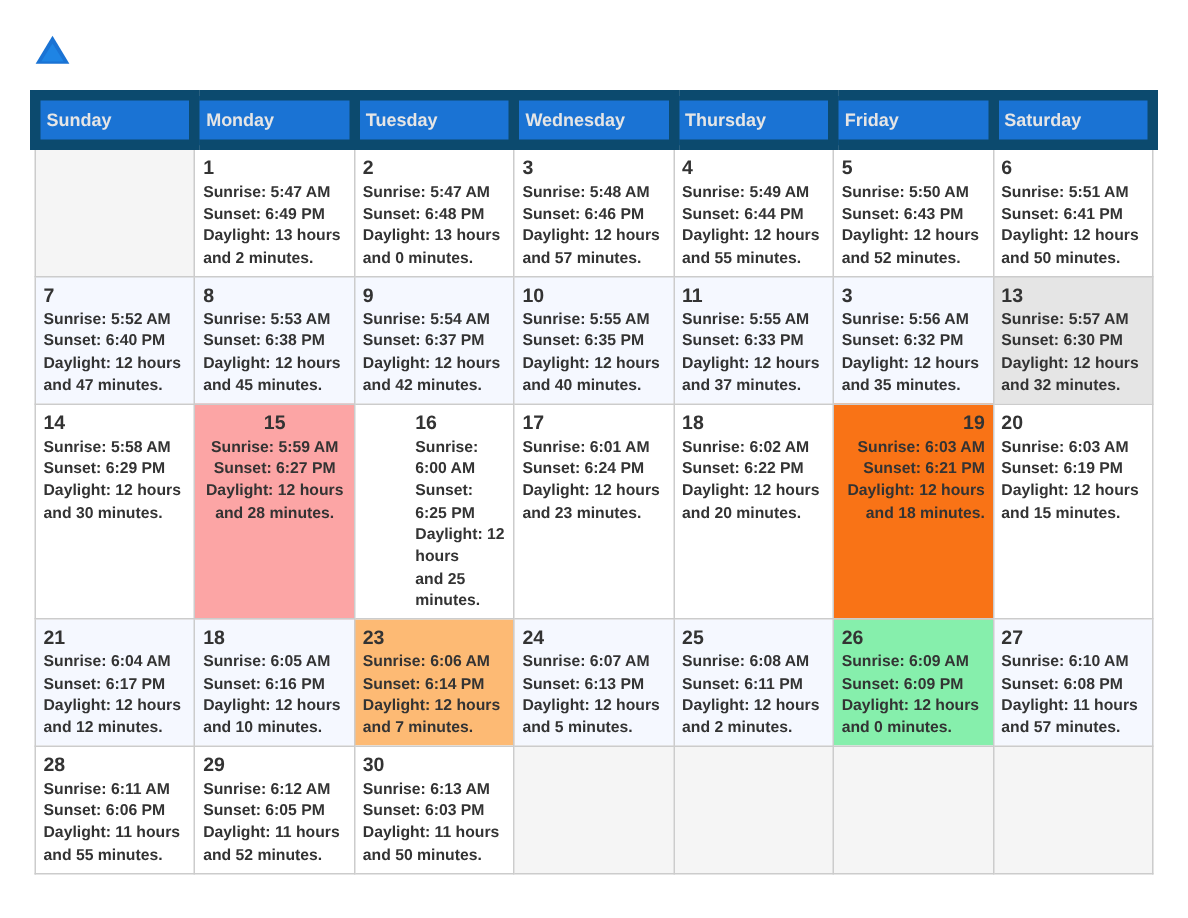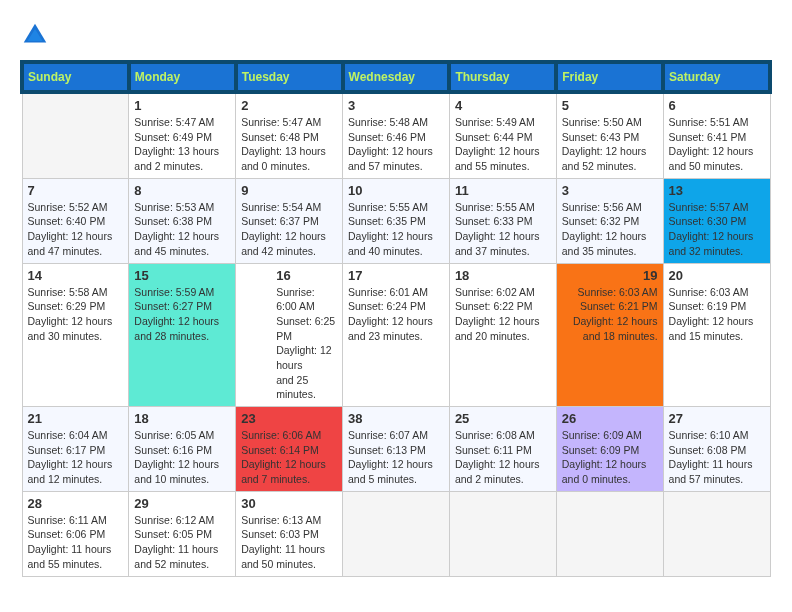--- a/index.html
+++ b/index.html
@@ -46,26 +46,26 @@
       font-size: 14px;
       color: #555;
     }
     .calendar {
       width: 100%;
       border-collapse: collapse;
       font-size: 11px;
     }
     .calendar th {
       background: #1a73d4;
-      color: #bef264;
+      color: #e5e5e5;
       padding: 6px 4px;
       text-align: left;
       font-weight: bold;
       font-size: 12px;
-      border: 4px solid #0c4a6e;
+      border: 7px solid #0c4a6e;
     }
     .calendar td {
       border: 1px solid #ccc;
       vertical-align: top;
       padding: 4px 5px;
       height: 80px;
       width: calc(100% / 7);
       background: #fff;
     }
     .calendar td.empty {
@@ -74,20 +74,21 @@
     .day-number {
       font-size: 13px;
       font-weight: bold;
       color: #333;
       margin-bottom: 2px;
     }
     .day-info {
       color: #333;
       font-size: 10.5px;
       line-height: 1.4;
+      font-weight: bold;
     }
     .week-row td {
       background: #fff;
     }
     .week-row:nth-child(odd) td {
       background: #f5f5f5;
     }
   </style>
 </head>
 <body>
@@ -167,31 +168,31 @@
           <div class="day-info">Sunrise: 5:55 AM<br>Sunset: 6:35 PM<br>Daylight: 12 hours<br>and 40 minutes.</div>
         </td>
         <td style="background: rgb(245, 248, 255); margin-left: 48px;">
           <div class="day-number">11</div>
           <div class="day-info">Sunrise: 5:55 AM<br>Sunset: 6:33 PM<br>Daylight: 12 hours<br>and 37 minutes.</div>
         </td>
         <td style="background: rgb(245, 248, 255);">
           <div class="day-number">3</div>
           <div class="day-info">Sunrise: 5:56 AM<br>Sunset: 6:32 PM<br>Daylight: 12 hours<br>and 35 minutes.</div>
         </td>
-        <td style="background: #0ea5e9;">
+        <td style="background: #e5e5e5;">
           <div class="day-number">13</div>
           <div class="day-info">Sunrise: 5:57 AM<br>Sunset: 6:30 PM<br>Daylight: 12 hours<br>and 32 minutes.</div>
         </td>
       </tr>
       <tr class="week-row">
         <td style="background: rgb(255, 255, 255);">
           <div class="day-number">14</div>
           <div class="day-info">Sunrise: 5:58 AM<br>Sunset: 6:29 PM<br>Daylight: 12 hours<br>and 30 minutes.</div>
         </td>
-        <td style="background: #5eead4;">
+        <td style="background: #fca5a5; text-align: center;">
           <div class="day-number">15</div>
           <div class="day-info">Sunrise: 5:59 AM<br>Sunset: 6:27 PM<br>Daylight: 12 hours<br>and 28 minutes.</div>
         </td>
         <td style="background: rgb(255, 255, 255); padding-left: 40px;">
           <div class="day-number">16</div>
           <div class="day-info">Sunrise: 6:00 AM<br>Sunset: 6:25 PM<br>Daylight: 12 hours<br>and 25 minutes.</div>
         </td>
         <td style="background: rgb(255, 255, 255);">
           <div class="day-number">17</div>
           <div class="day-info">Sunrise: 6:01 AM<br>Sunset: 6:24 PM<br>Daylight: 12 hours<br>and 23 minutes.</div>
@@ -211,33 +212,33 @@
       </tr>
       <tr class="week-row">
         <td style="background: rgb(245, 248, 255);">
           <div class="day-number">21</div>
           <div class="day-info">Sunrise: 6:04 AM<br>Sunset: 6:17 PM<br>Daylight: 12 hours<br>and 12 minutes.</div>
         </td>
         <td style="background: rgb(245, 248, 255);">
           <div class="day-number">18</div>
           <div class="day-info">Sunrise: 6:05 AM<br>Sunset: 6:16 PM<br>Daylight: 12 hours<br>and 10 minutes.</div>
         </td>
-        <td style="background: #ef4444; margin-left: 36px;">
+        <td style="background: #fdba74; margin-left: 36px;">
           <div class="day-number">23</div>
           <div class="day-info">Sunrise: 6:06 AM<br>Sunset: 6:14 PM<br>Daylight: 12 hours<br>and 7 minutes.</div>
         </td>
         <td style="background: rgb(245, 248, 255);">
-          <div class="day-number">38</div>
+          <div class="day-number">24</div>
           <div class="day-info">Sunrise: 6:07 AM<br>Sunset: 6:13 PM<br>Daylight: 12 hours<br>and 5 minutes.</div>
         </td>
         <td style="background: rgb(245, 248, 255);">
           <div class="day-number">25</div>
           <div class="day-info">Sunrise: 6:08 AM<br>Sunset: 6:11 PM<br>Daylight: 12 hours<br>and 2 minutes.</div>
         </td>
-        <td style="background: #c4b5fd; margin-top: 47px;">
+        <td style="background: #86efac; margin-top: 47px;">
           <div class="day-number">26</div>
           <div class="day-info">Sunrise: 6:09 AM<br>Sunset: 6:09 PM<br>Daylight: 12 hours<br>and 0 minutes.</div>
         </td>
         <td style="background: rgb(245, 248, 255);">
           <div class="day-number">27</div>
           <div class="day-info">Sunrise: 6:10 AM<br>Sunset: 6:08 PM<br>Daylight: 11 hours<br>and 57 minutes.</div>
         </td>
       </tr>
       <tr class="week-row">
         <td style="background: rgb(255, 255, 255);">

